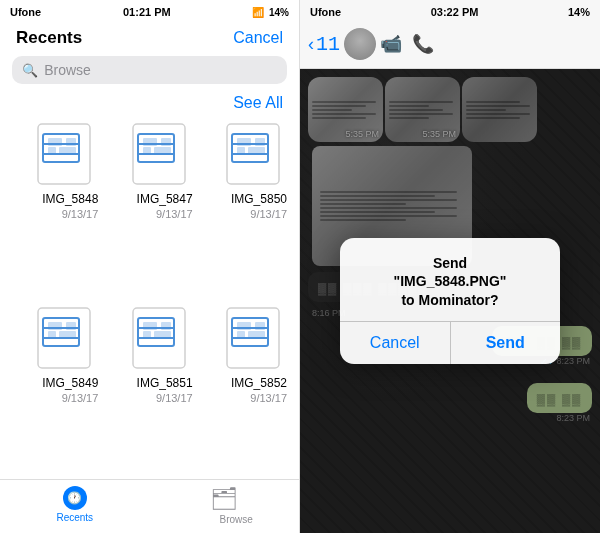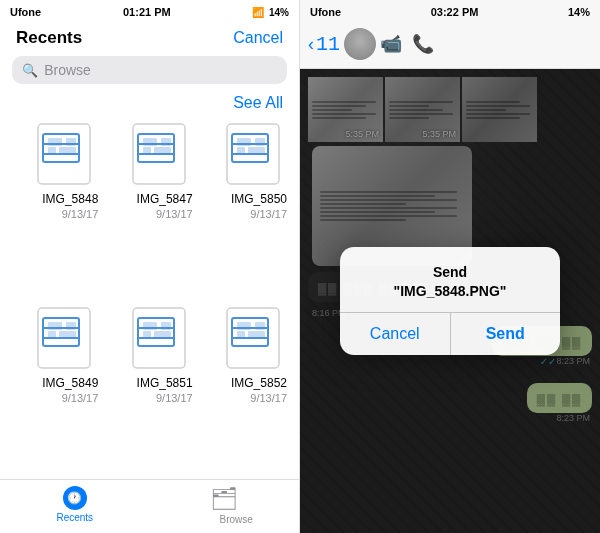--- a/index.html
+++ b/index.html
@@ -269,21 +269,21 @@
     .chat-images {
       display: flex;
       gap: 2px;
       padding: 8px 8px 4px;
     }
 
     .chat-img-thumb {
       width: 75px;
       height: 65px;
       background: #888;
-      border-radius: 0;
+      border-radius: 12px;
       overflow: hidden;
       position: relative;
     }
 
     .thumb-1 {
       background: linear-gradient(135deg, #d4d4d4 0%, #a0a0a0 50%, #c0c0c0 100%);
     }
 
     .thumb-2 {
       background: linear-gradient(135deg, #c0c0c0 0%, #909090 50%, #b0b0b0 100%);
@@ -643,20 +643,21 @@
         <span style="font-size:9px; color:rgba(255,255,255,0.5); float:right; margin-right:2px;">8:23 PM</span>
       </div>
     </div>
 
     <div class="dialog-overlay">
       <div class="dialog-box">
         <div class="dialog-content">
           <div class="dialog-title">
             <span>Send</span><br>
             <span>"IMG_5848.PNG"</span><br>
+            <span>to Mominator?</span>
           </div>
         </div>
         <div class="dialog-divider"></div>
         <div class="dialog-buttons">
           <div class="dialog-btn dialog-btn-cancel">Cancel</div>
           <div class="dialog-btn dialog-btn-send">Send</div>
         </div>
       </div>
     </div>
 

